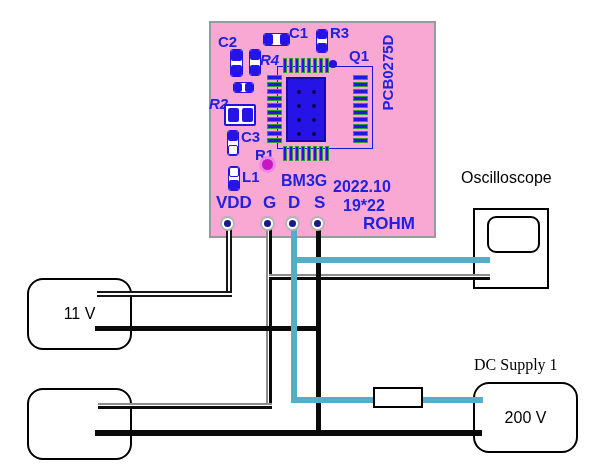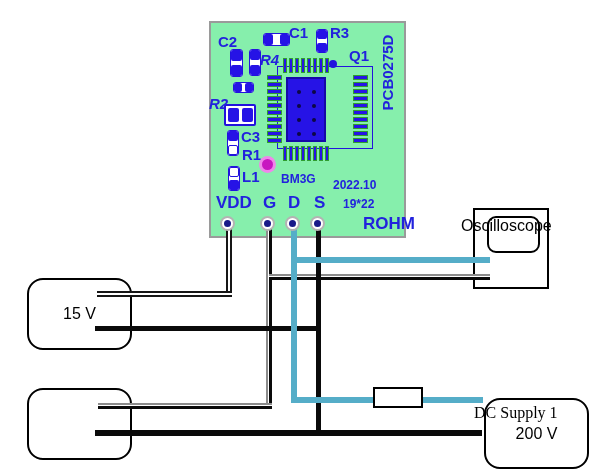--- a/index.html
+++ b/index.html
@@ -7,25 +7,25 @@
   body { font-family: "Liberation Sans", sans-serif; }
   #canvas { position:relative; width:600px; height:476px; background:#fff; overflow:hidden; }
 
   
   .instr-box { position:absolute; background:#fff; border:2.5px solid #000; }
   .rounded { border-radius:16px; }
   #scope-box   { left:473px; top:208px; width:76px;  height:81px; }
   #scope-screen{ left:487px; top:216px; width:53px;  height:37px; border:2.5px solid #000; border-radius:9px; background:#fff; position:absolute; }
   #dc2-box { left:27px;  top:278px; width:105px; height:72px; }
   #osc-box { left:27px;  top:388px; width:105px; height:72px; }
-  #dc1-box { left:484px; top:382px; width:105px; height:71px;margin-top:16px; }
+  #dc1-box { left:473px; top:382px; width:105px; height:71px; }
   .v-center { display:flex; align-items:center; justify-content:center; font-size:16px; color:#000; }
 
   
-  .lbl { position:absolute; font-size:16px; color:#000; white-space:nowrap;margin-top:48px; }
+  .lbl { position:absolute; font-size:16px; color:#000; white-space:nowrap; }
   #scope-label    { left:461px; top:169px; }
   #dc2-label      { left:33px;  top:246px; }
   #osc-label      { left:41px;  top:366px; }
   #resistor-label { left:345px; top:355px; }
   #dc1-label      { left:474px; top:356px;font-family:Liberation Serif, serif; }
 
   
   .wire { position:absolute; }
   .teal { background:#55adc8; }
   .blk  { background:#0a0a0a; }
@@ -44,29 +44,29 @@
   #w-s-v     { left:316px; top:228px; width:5px; height:207px; }
   #w-dc2-thick { left:95px; top:326px; width:226px; height:5px; }
   #w-bus       { left:95px; top:430px; width:387px; height:6px; }
   #w-d-v     { left:291px; top:228px; width:6px; height:175px; }
   #w-d-scope { left:294px; top:257px; width:196px; height:6px; }
   #w-d-bot   { left:294px; top:397px; width:189px; height:6px; }
 
   #resistor-box { left:373px; top:387px; width:50px; height:21px; border:2px solid #000; background:#fff; position:absolute; }
 
   
-  #board { left:209px; top:21px; width:197px; height:217px; border:2px solid #9a9a9a; background:#86efac; position:absolute; }
+  #board { left:209px; top:21px; width:227px; height:217px; border:2px solid #9a9a9a; background:#f9a8d4; position:absolute; }
   .silk { position:absolute; color:#2222dd; font-weight:bold; white-space:nowrap; }
-  .fs15 { font-size:15px; } .fs16 { font-size:12px; } .fs17 { font-size:17px; }
+  .fs15 { font-size:15px; } .fs16 { font-size:16px; } .fs17 { font-size:17px; }
 
   
   #t-c2 { left:7px;  top:10px; }  #t-c1 { left:78px;  top:1px;  }
   #t-r3 { left:119px;top:1px;  }  #t-r4 { left:49px;  top:28px;font-style:italic; }
   #t-r2 { left:-2px; top:72px;font-style:italic; }  #t-q1 { left:138px; top:24px; }
-  #t-c3 { left:30px; top:105px;}  #t-r1 { left:31px;  top:123px;}
+  #t-c3 { left:30px; top:105px;}  #t-r1 { left:44px;  top:123px;}
   #t-l1 { left:31px; top:145px;}
   #t-bm3g { left:70px; top:149px; }
   #t-date { left:122px; top:155px; }
   #t-vdd { left:5px;  top:170px; }
   #t-g   { left:52px; top:170px; }
   #t-d   { left:77px; top:170px; }
   #t-s   { left:103px;top:170px; }
   #t-lot { left:132px; top:174px; }
   #t-rohm{ left:152px; top:191px; }
   #t-boardid { left:168px; top:97px; width:95px; height:16px; text-align:center;
@@ -127,21 +127,21 @@
   #ph-s   { left:310px; top:216px; }
 </style>
 </head>
 <body>
 
 <div id="canvas">
 
   <div class="instr-box" id="scope-box"></div>
   <div id="scope-screen"></div>
   <div class="instr-box rounded v-center" id="dc2-box">
-    <span>15 V</span>
+    <span>11 V</span>
   </div>
   <div class="instr-box rounded" id="osc-box"></div>
   <div class="instr-box rounded v-center" id="dc1-box">
     <span>200 V</span>
   </div>
 
   <div class="lbl" id="scope-label">Oscilloscope</div>
   <div class="lbl" id="dc1-label">DC Supply 1</div>
 
   <div id="board">

